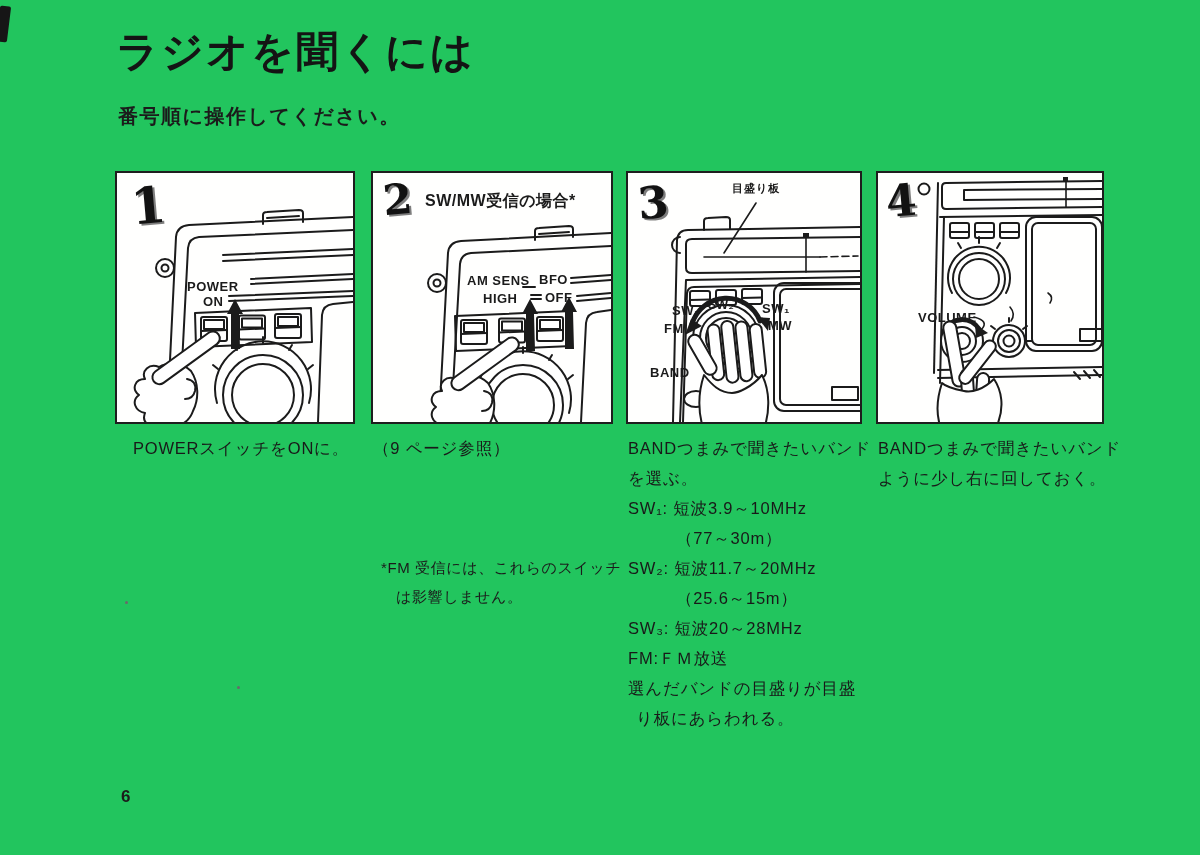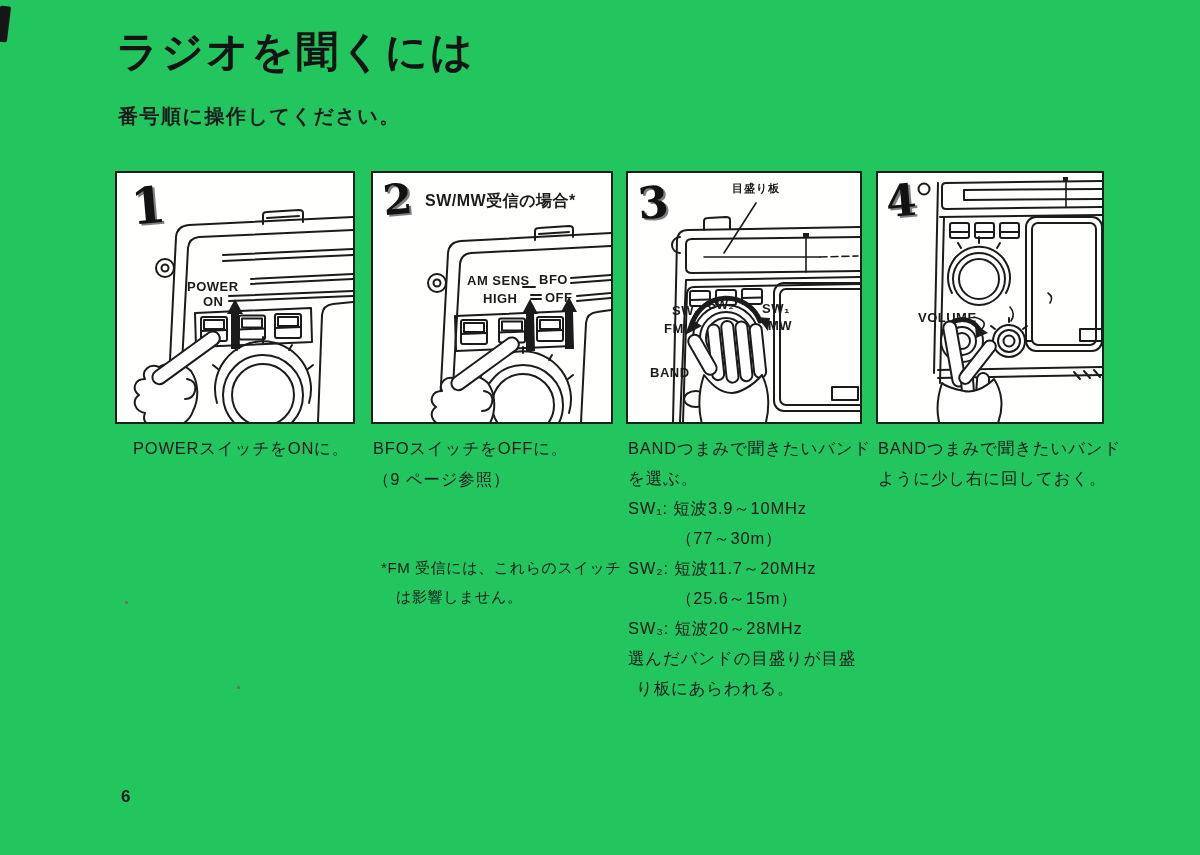--- a/index.html
+++ b/index.html
@@ -356,36 +356,36 @@
       <text x="40" y="149" class="lbl">VOLUME</text>
     </svg>
     <div class="step-num">4</div>
   </div>
 
   <div class="caption" id="cap1">
     <div class="cap-line">POWERスイッチをONに。</div>
   </div>
 
   <div class="caption" id="cap2">
-    <div class="cap-line">BFOスイッチをOFFに。</div>
     <div class="cap-line">（9 ページ参照）</div>
   </div>
   <div class="note">
     <div class="note-line">*FM 受信には、これらのスイッチ</div>
     <div class="note-line">は影響しません。</div>
   </div>
 
   <div class="caption" id="cap3">
     <div class="cap-line">BANDつまみで聞きたいバンド</div>
     <div class="cap-line">を選ぶ。</div>
     <div class="cap-line">SW₁: 短波3.9～10MHz</div>
     <div class="cap-line ind-paren">（77～30m）</div>
     <div class="cap-line">SW₂: 短波11.7～20MHz</div>
     <div class="cap-line ind-paren">（25.6～15m）</div>
     <div class="cap-line">SW₃: 短波20～28MHz</div>
+    <div class="cap-line">FM:ＦＭ放送</div>
     <div class="cap-line">選んだバンドの目盛りが目盛</div>
     <div class="cap-line ind-small">り板にあらわれる。</div>
   </div>
 
   <div class="caption" id="cap4">
     <div class="cap-line">BANDつまみで聞きたいバンド</div>
     <div class="cap-line">ように少し右に回しておく。</div>
   </div>
 
   <div class="page-number">6</div>

